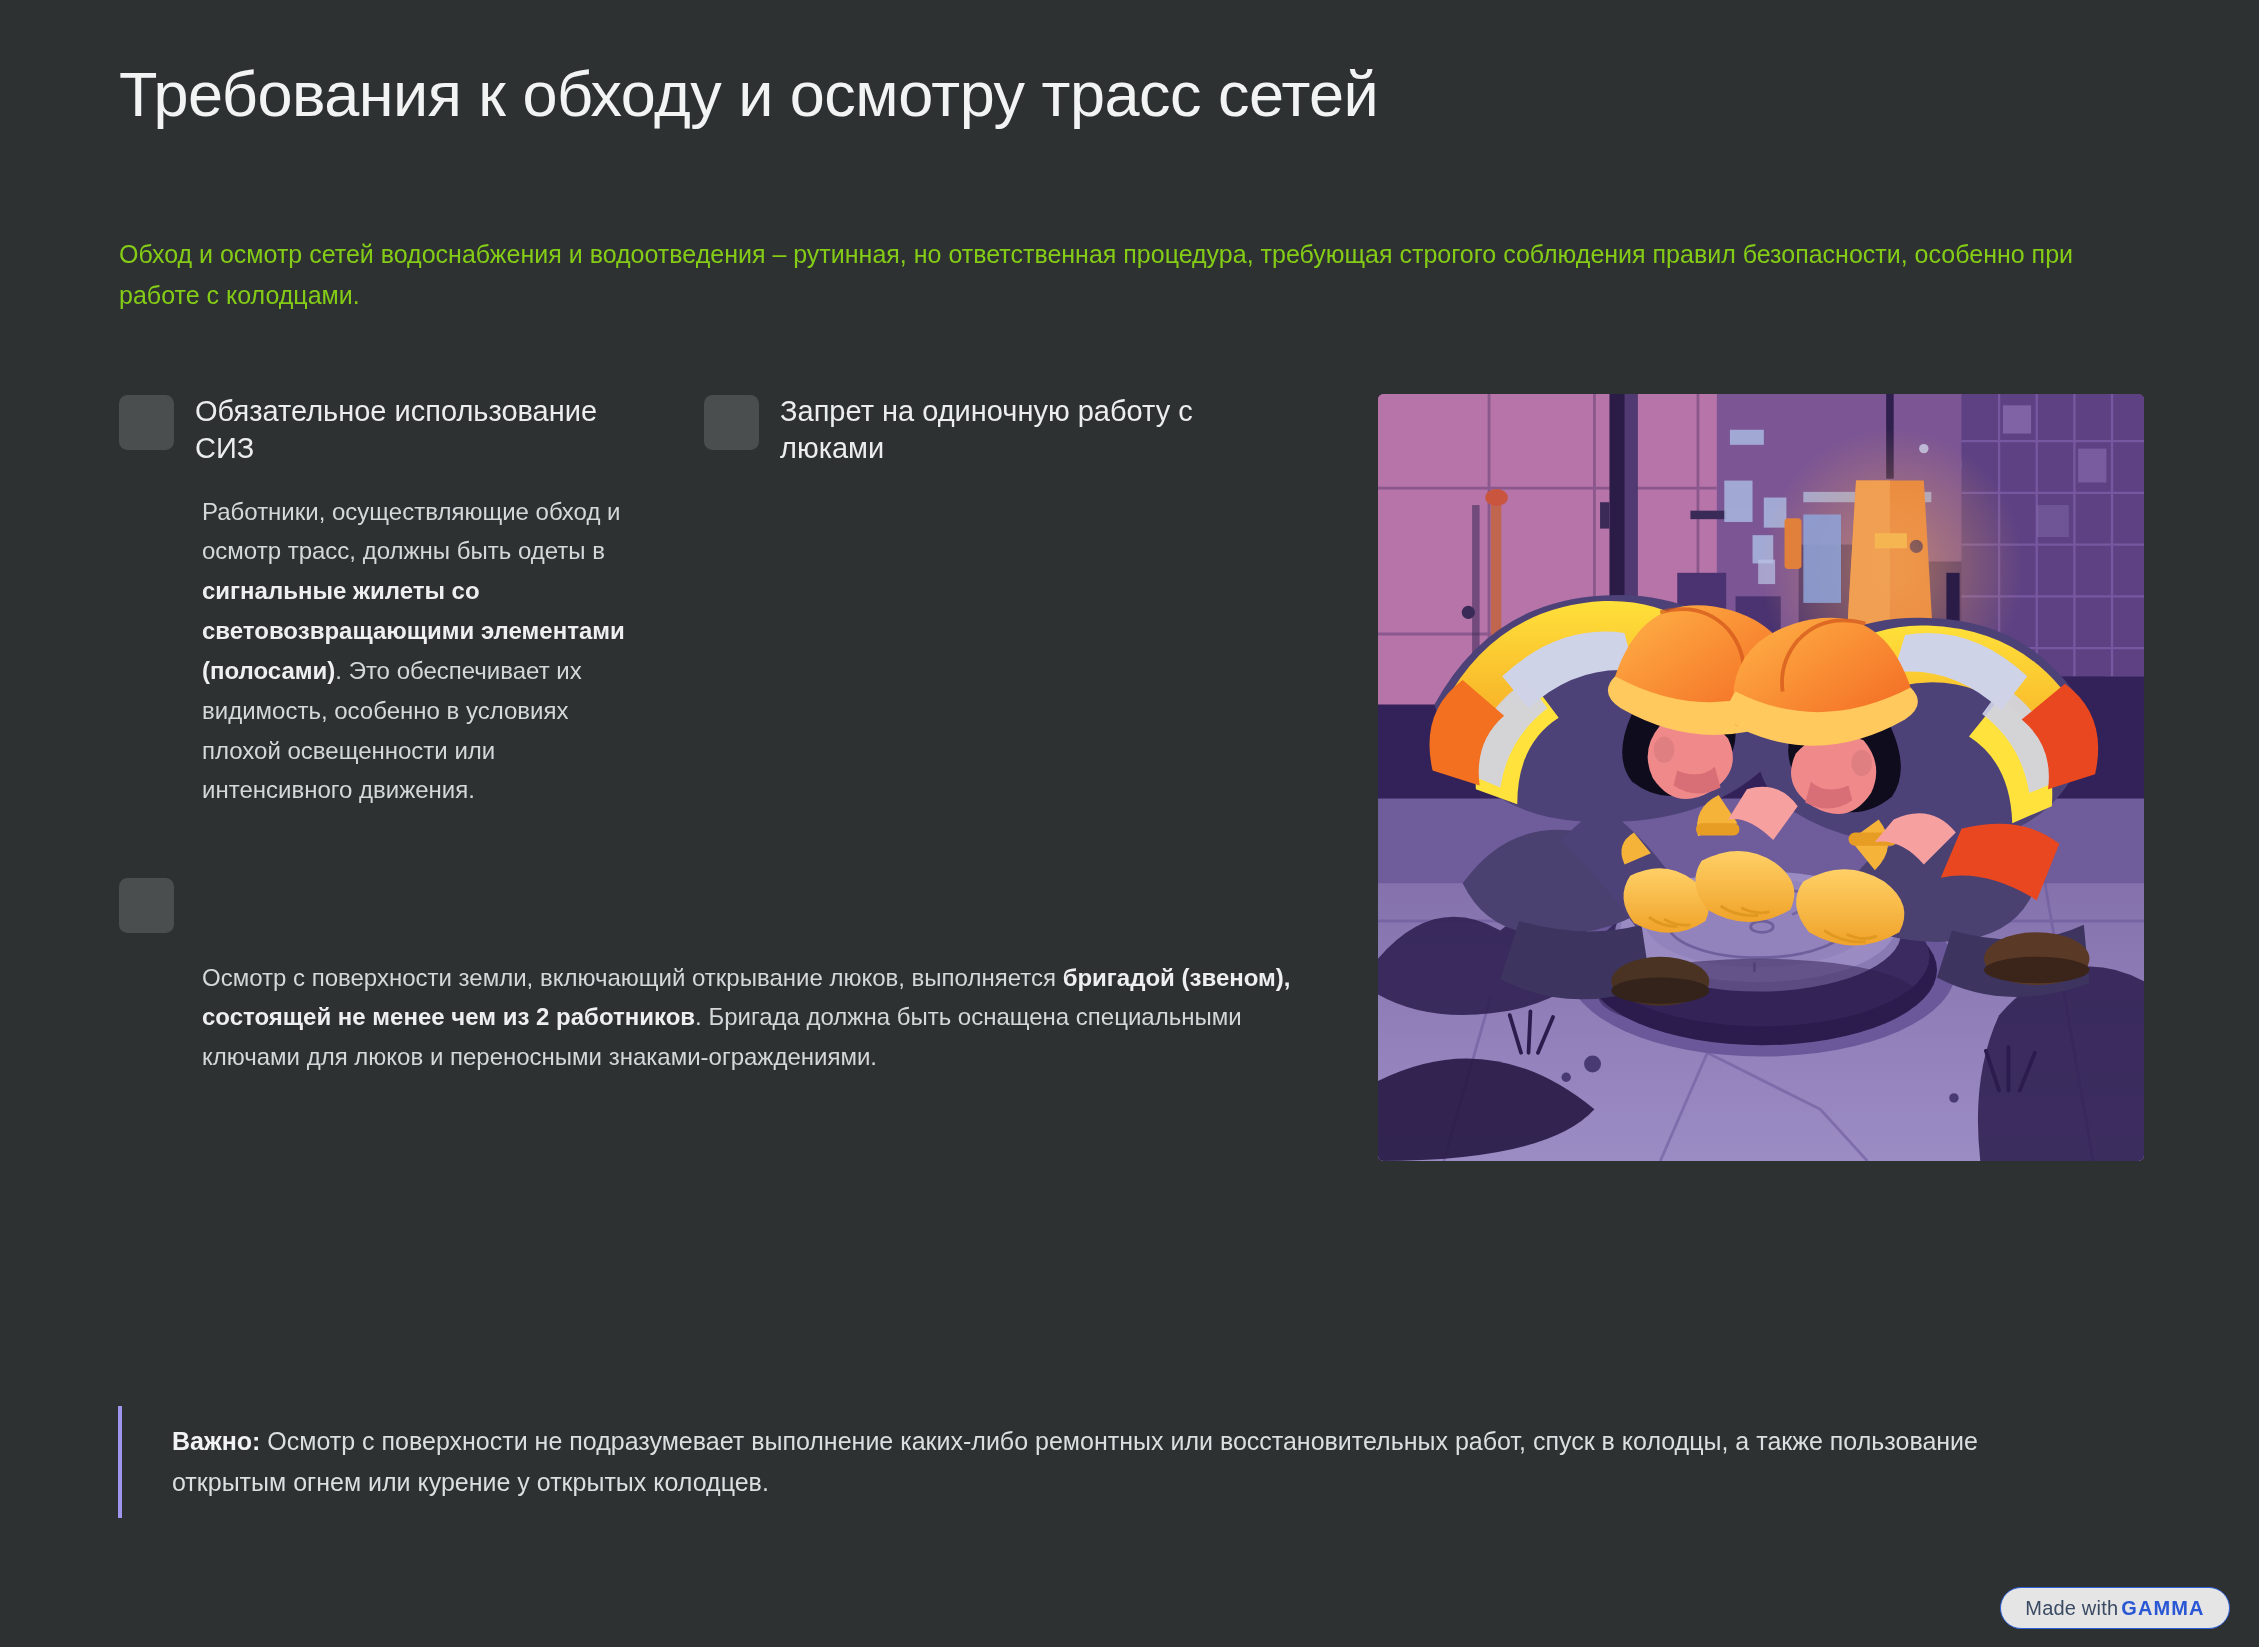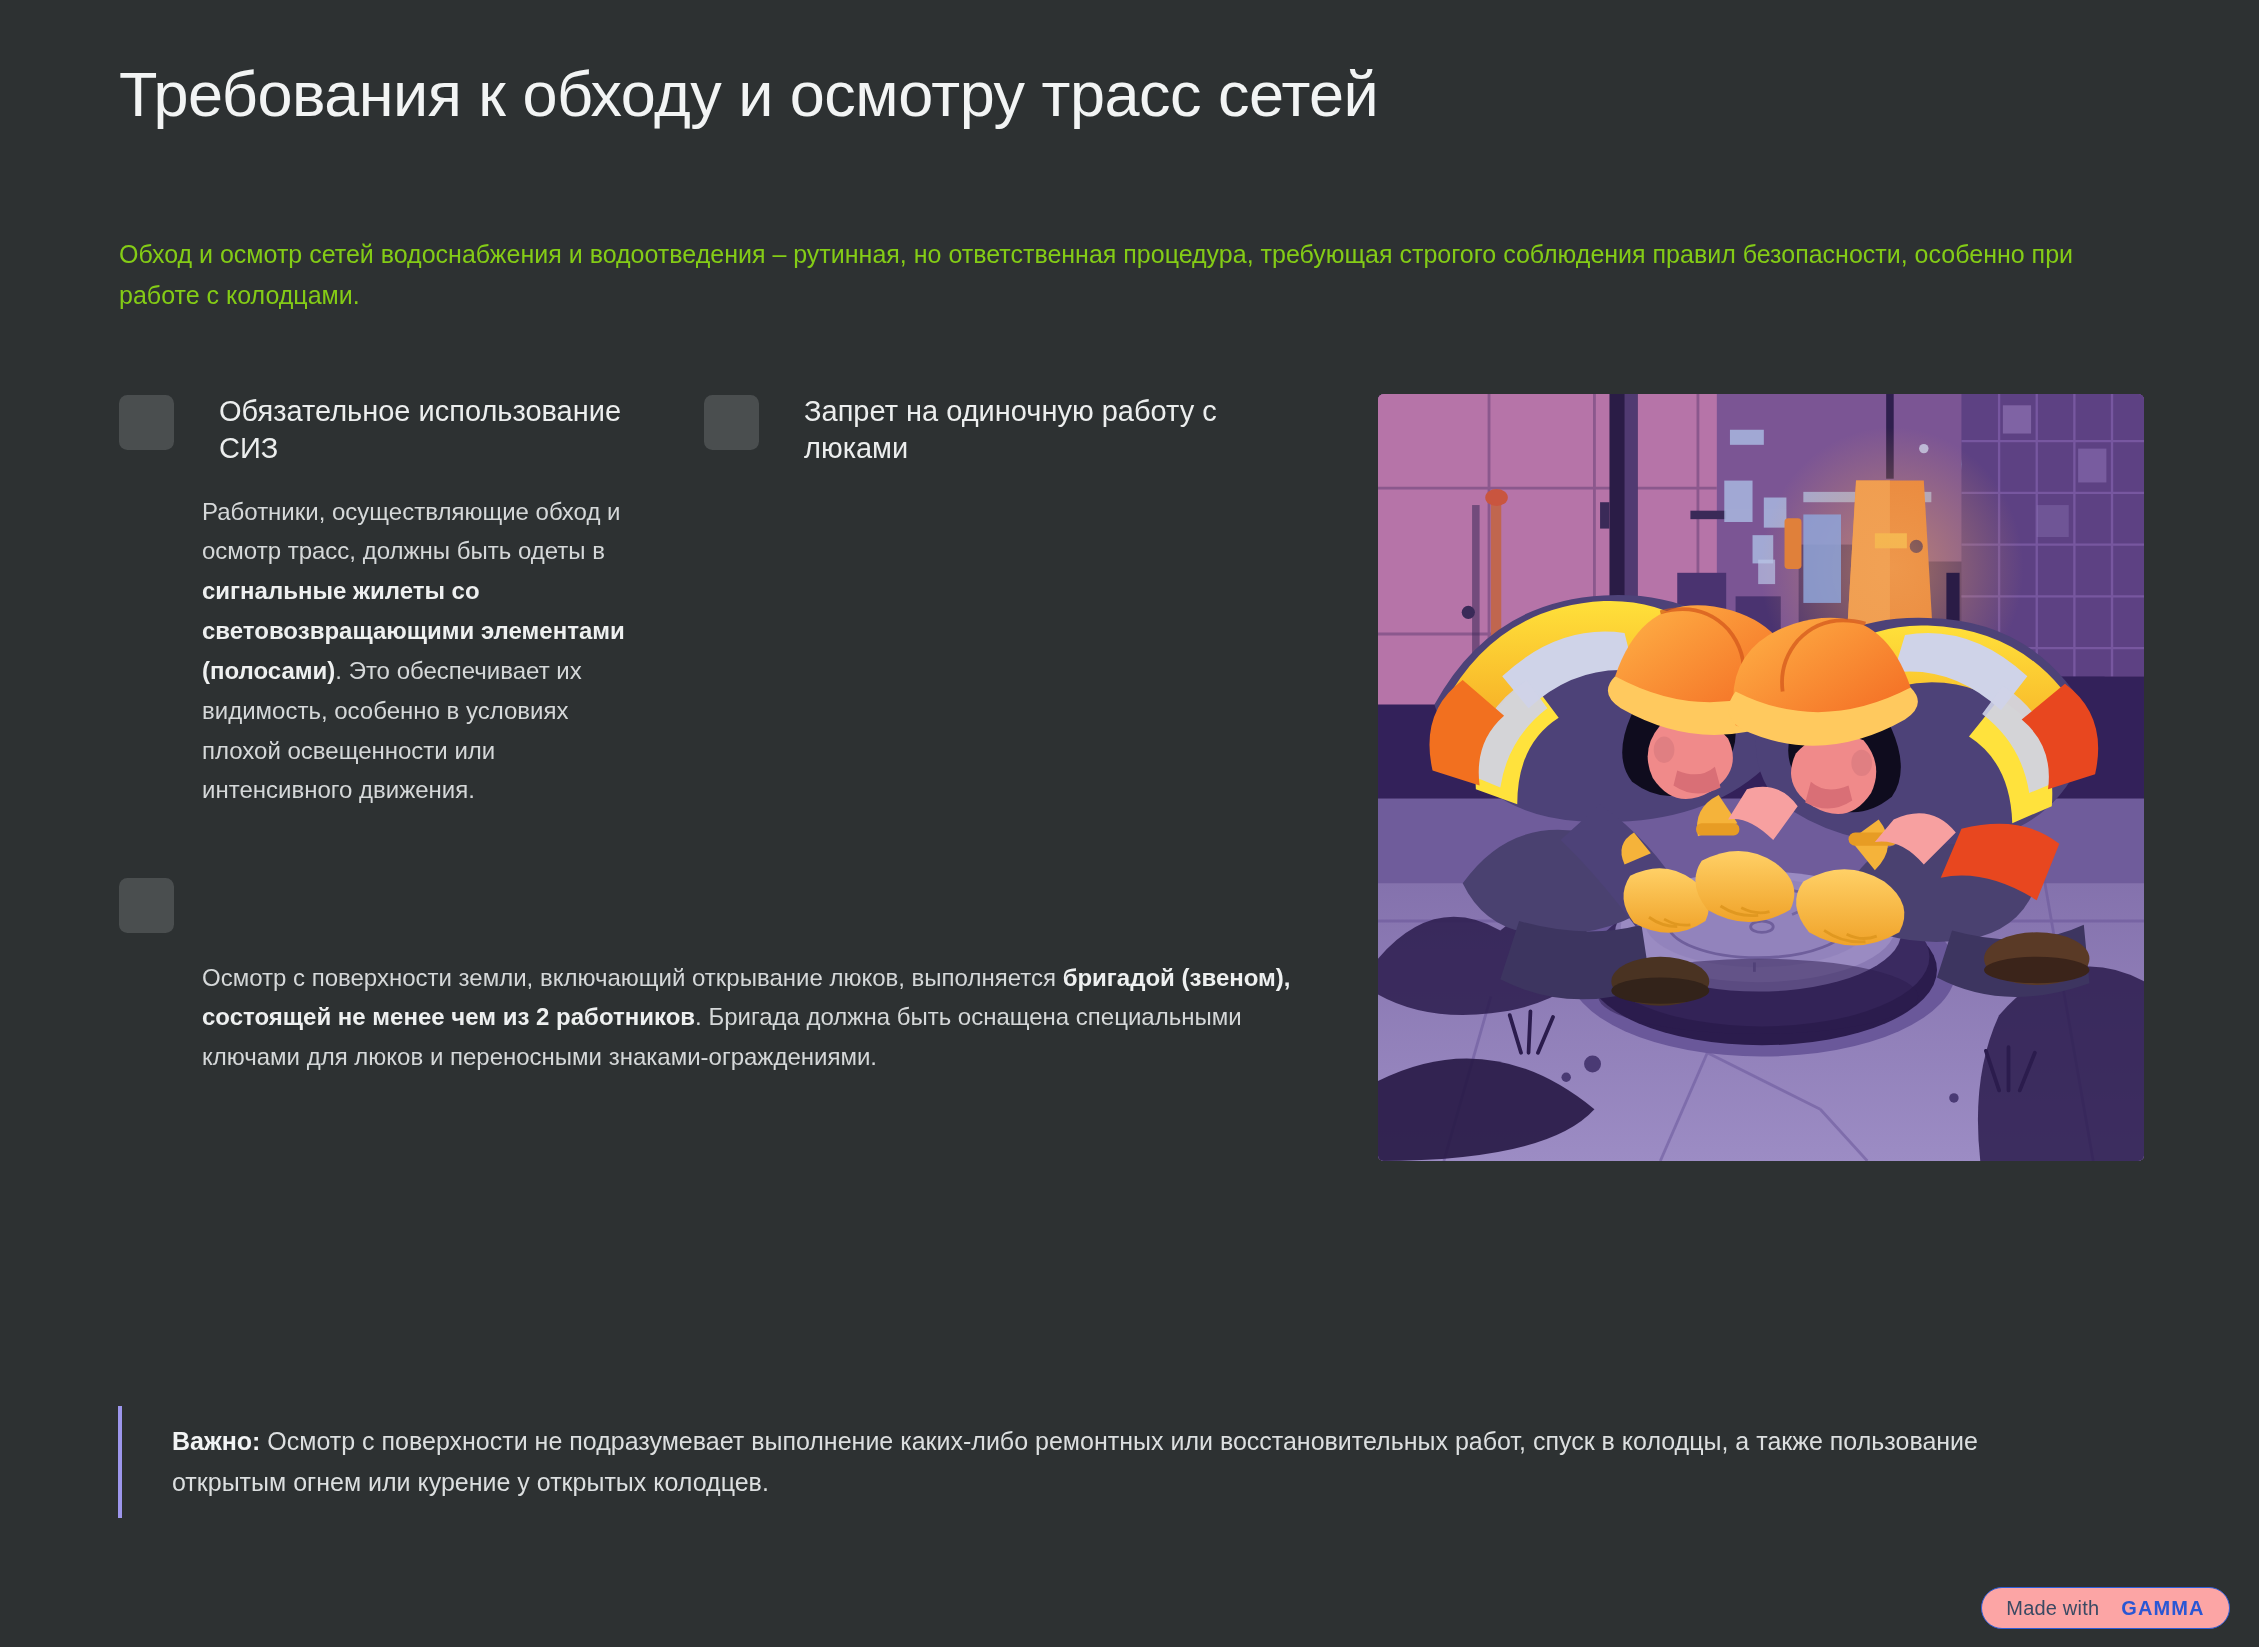--- a/index.html
+++ b/index.html
@@ -60,21 +60,21 @@
     gap: 58px;
     align-items: flex-start;
   }
 
   .card { width: 527px; }
   .card.wide { width: 1196px; }
 
   .card-head {
     display: flex;
     align-items: flex-start;
-    gap: 45px;
+    gap: 21px;
   }
 
   .icon-box {
     width: 55px;
     height: 55px;
     flex: 0 0 55px;
     background: #4a4e4f;
     border-radius: 8.5px;
     margin-top: 3.8px;
   }
@@ -136,22 +136,22 @@
   }
   .callout b { font-weight: 700; color: #f2f4f4; }
 
   
   .gamma-badge {
     position: absolute;
     right: 30px;
     bottom: 19px;
     display: inline-flex;
     align-items: flex-end;
-    gap: 22px;
-    background: #fca5a5;
+    gap: 3px;
+    background: #e5e5e5;
     border: 1.9px solid #2f5fd8;
     border-radius: 941px;
     padding: 8.5px 24.5px;
     font-size: 20px;
     color: #3a4a63;
     letter-spacing: 0.2px;
   }
   .gamma-badge .gamma-word {
     font-weight: 700;
     color: #2a57d4;

